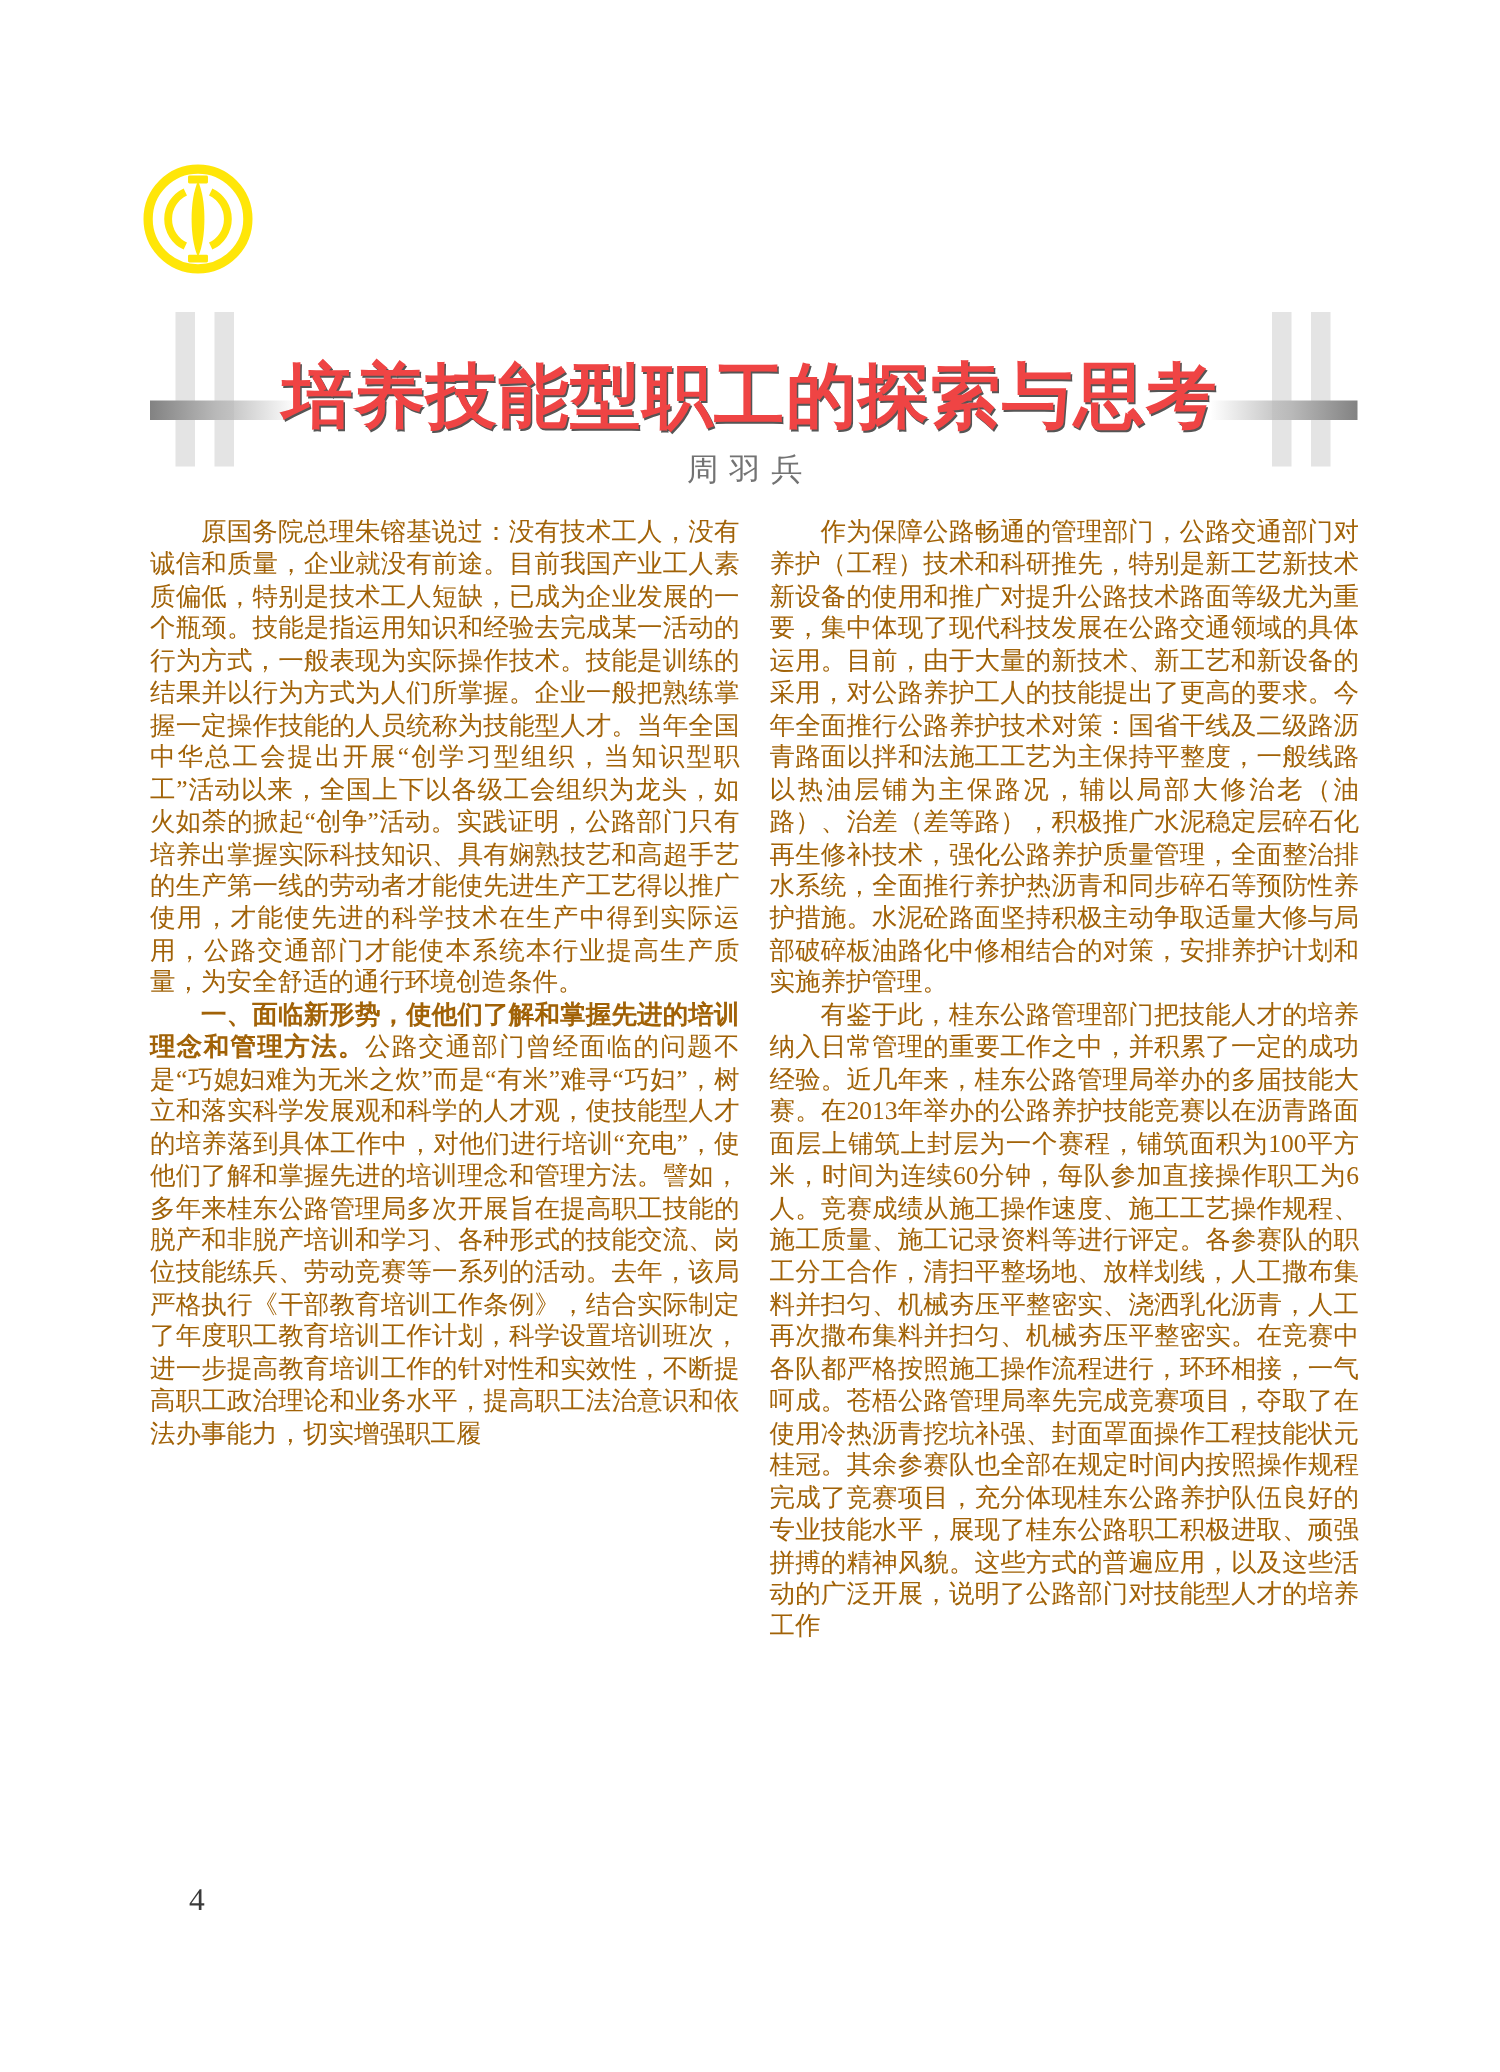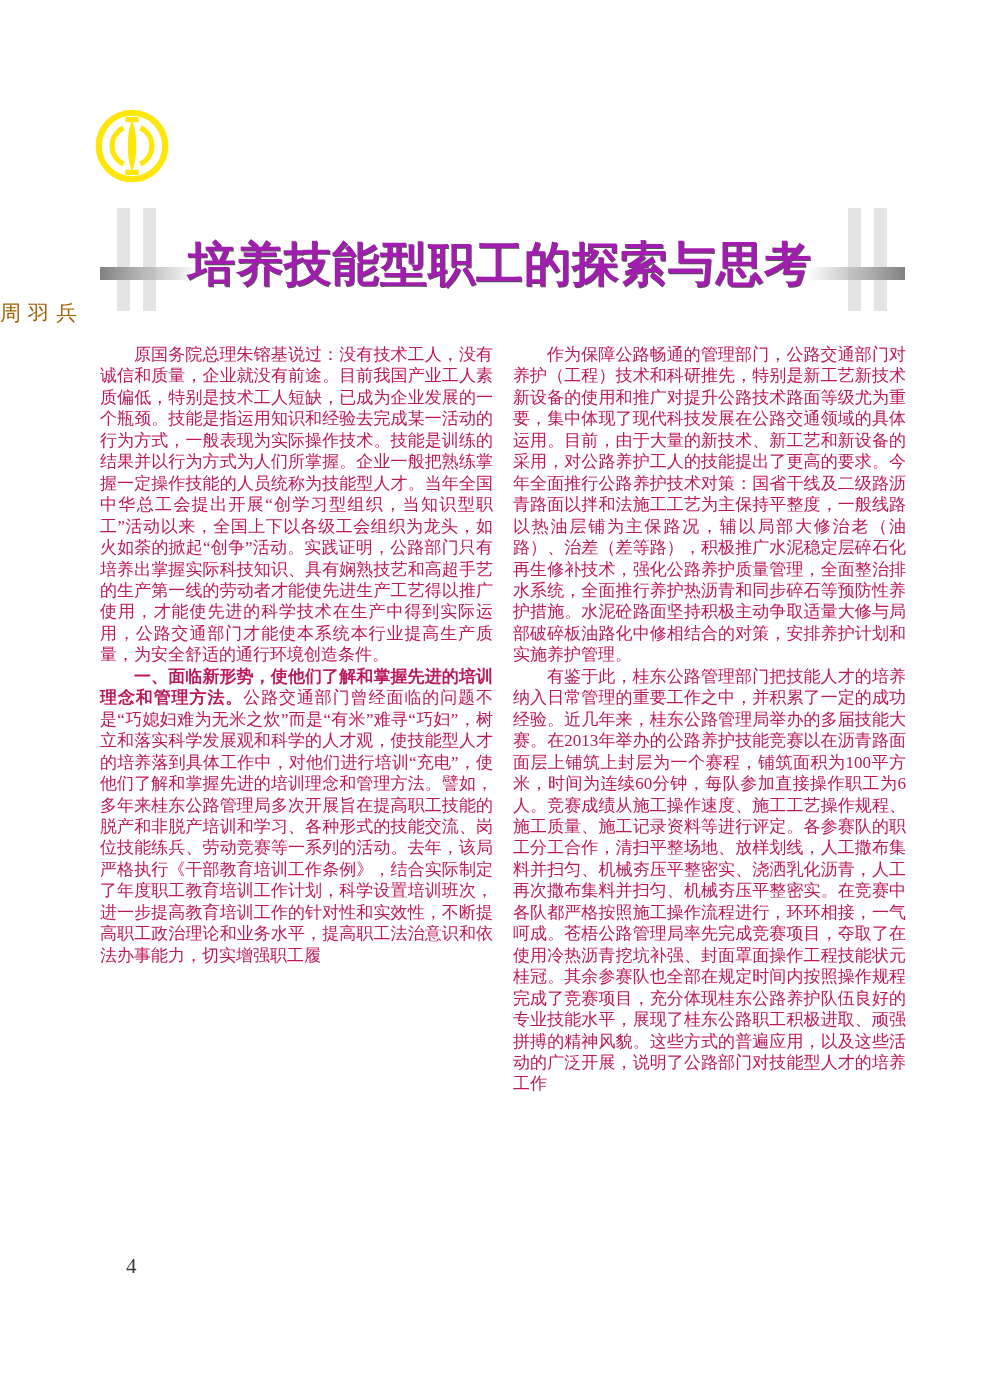--- a/index.html
+++ b/index.html
@@ -16,28 +16,28 @@
   .vbar-l1{left:117px}.vbar-l2{left:143px}.vbar-r1{left:848px}.vbar-r2{left:874px}
   .deco-hbar{position:absolute;top:267px;height:13px;}
   .deco-hbar-left{left:100px;width:98px;
         background:linear-gradient(to right,#828282,#b9b9b9 45%,rgba(255,255,255,0));}
   .deco-hbar-right{left:807px;width:98px;
         background:linear-gradient(to left,#828282,#b9b9b9 45%,rgba(255,255,255,0));}
 
   
   .title{position:absolute;left:0;top:234px;width:1000px;margin:0;text-align:center;
         font-family:"Liberation Sans", sans-serif;font-weight:900;font-size:47px;
-        line-height:60px;letter-spacing:1px;color:#a21caf;
+        line-height:60px;letter-spacing:1px;color:#ef4444;
         text-shadow:1px 1px 0 #555;}
-  .author{position:absolute;left:0;top:299px;width:1000px;text-align:left;
-        font-size:21px;letter-spacing:7px;color:#a16207;}
+  .author{position:absolute;left:0;top:299px;width:1000px;text-align:center;
+        font-size:21px;letter-spacing:7px;color:#737373;}
 
   
   .columns{position:absolute;left:100px;top:344px;width:806px;display:flex;gap:20px;}
-  .col{width:393px;font-size:17px;line-height:21.45px;text-align:justify;color:#be185d;}
+  .col{width:393px;font-size:17px;line-height:21.45px;text-align:justify;color:#a16207;}
   .para{margin:0;padding:0;}
   .indent{text-indent:2em;}
   .lead{font-family:"Liberation Sans", sans-serif;font-weight:700;}
 
   
   .pageno{position:absolute;left:126px;top:1254px;font-size:21px;color:#3a3a3a;}
 </style>
 </head>
 <body>
 

